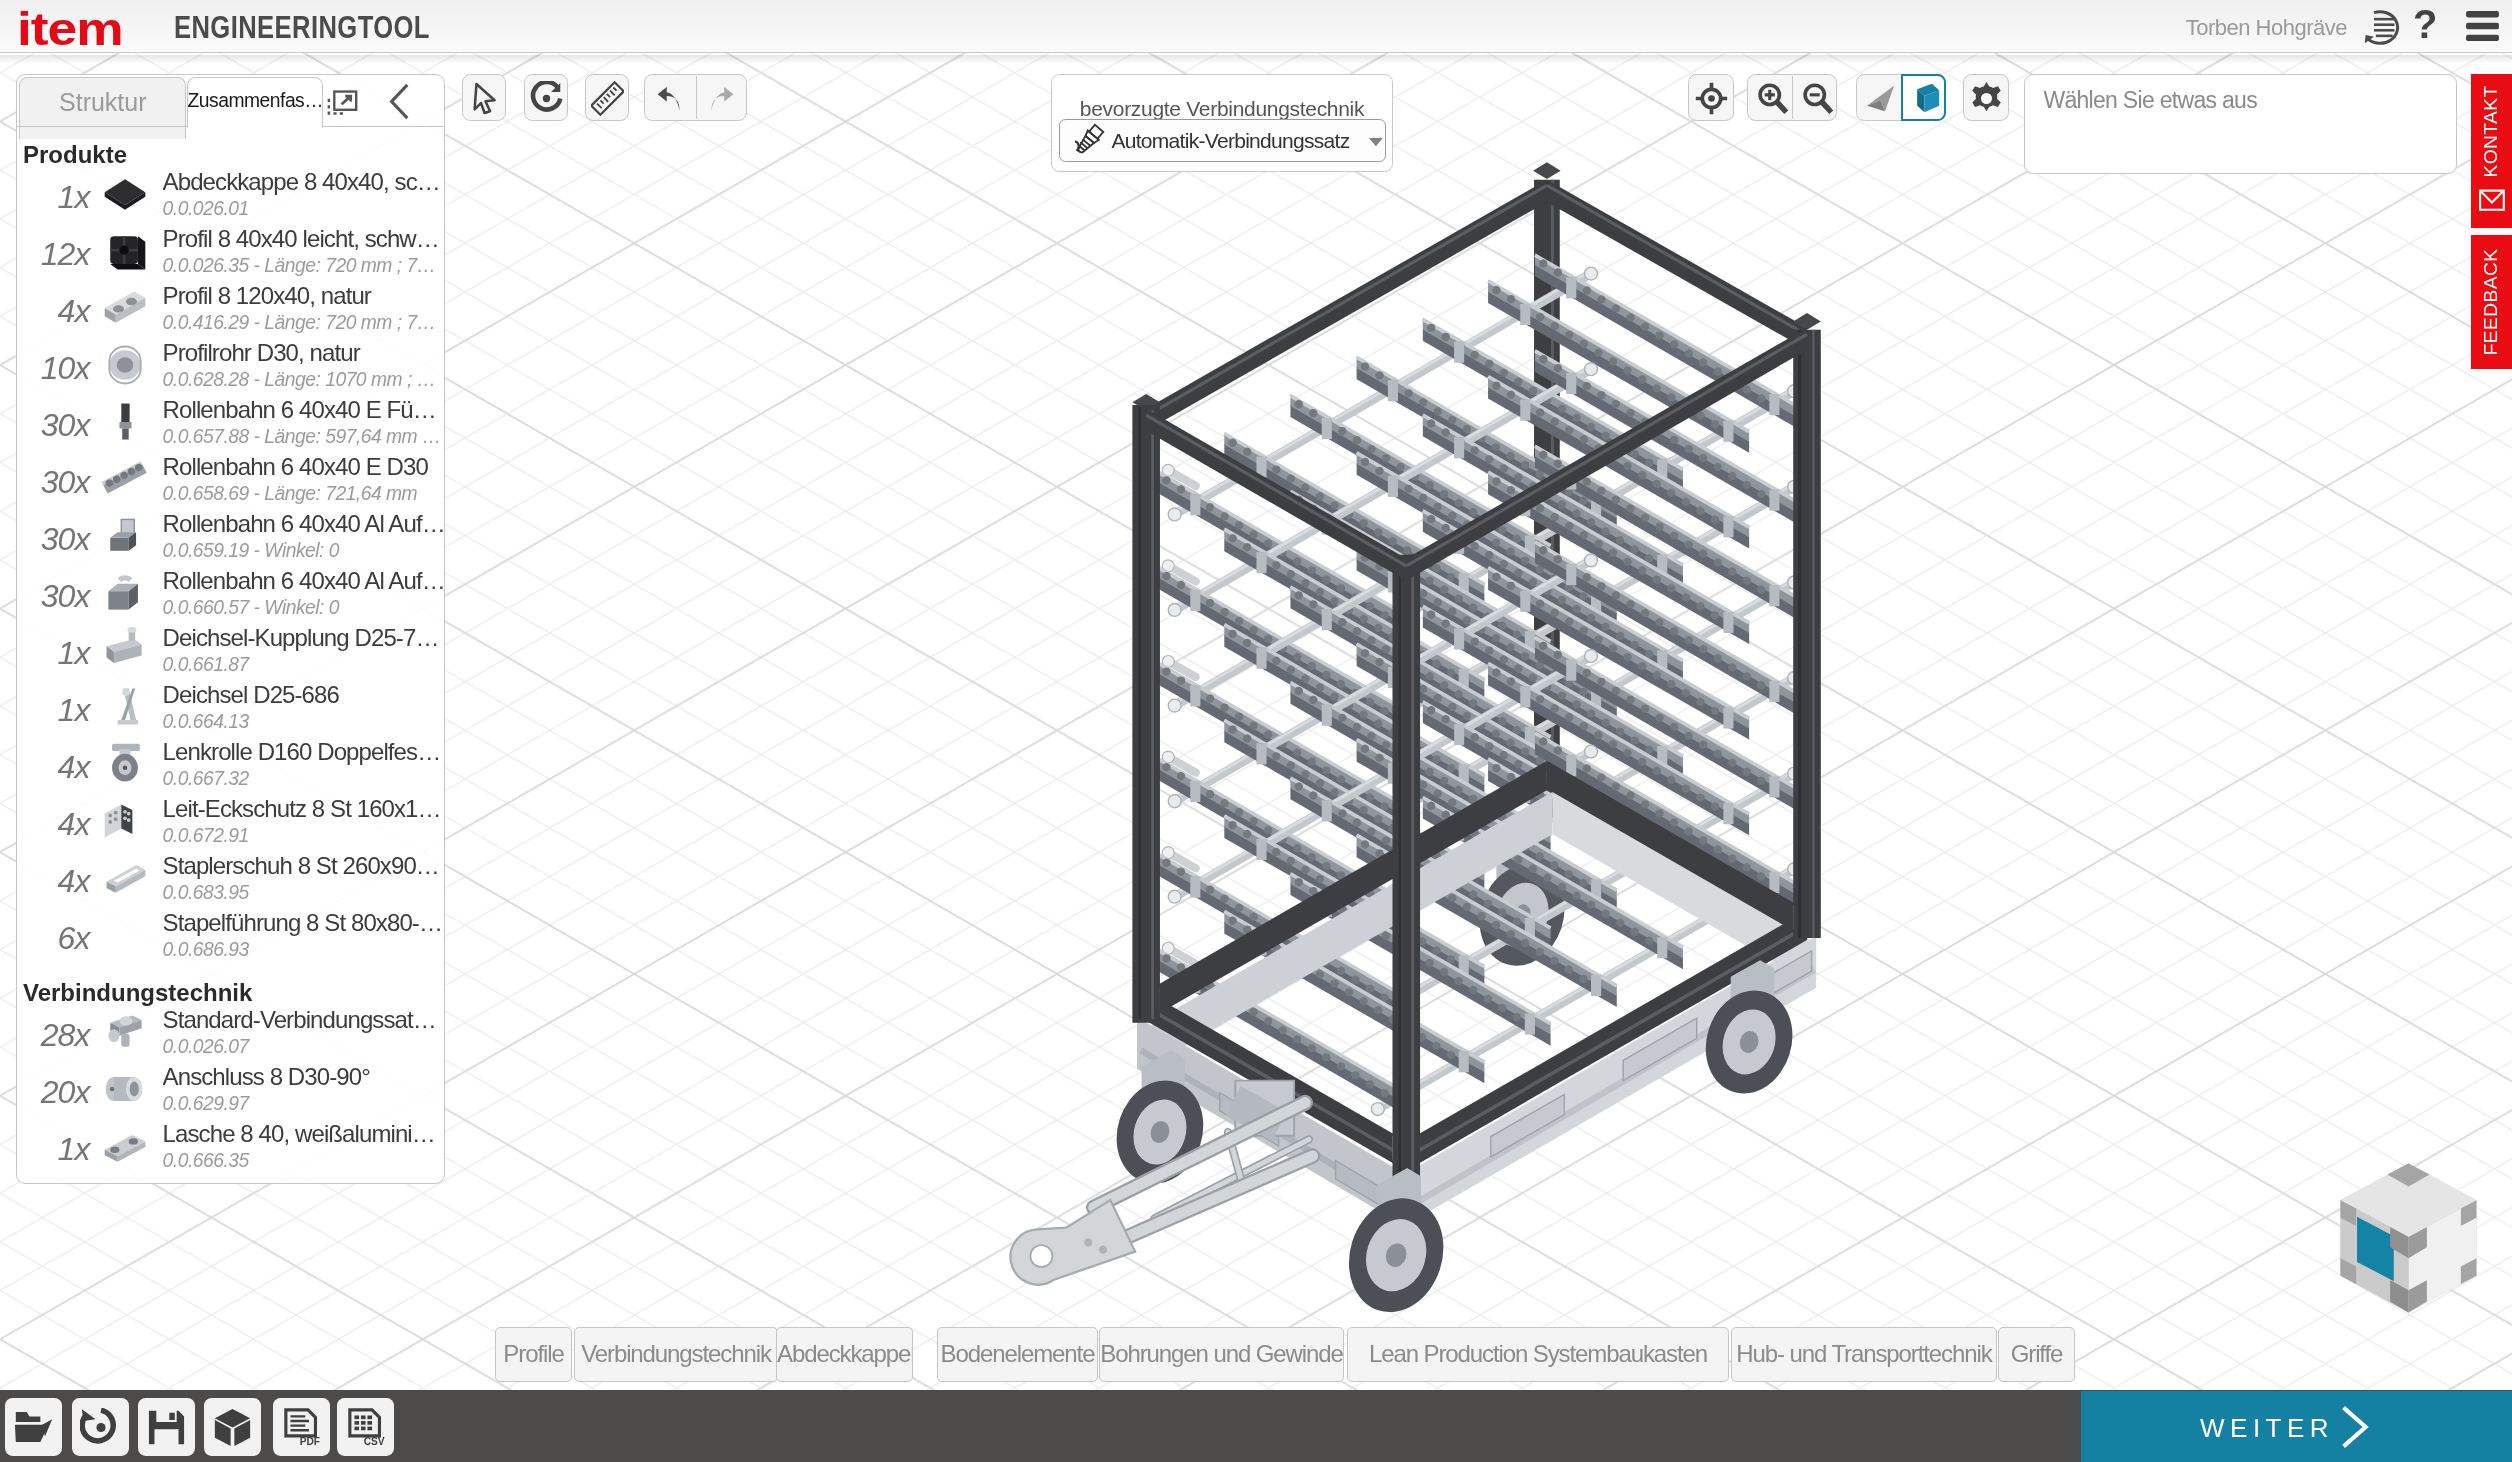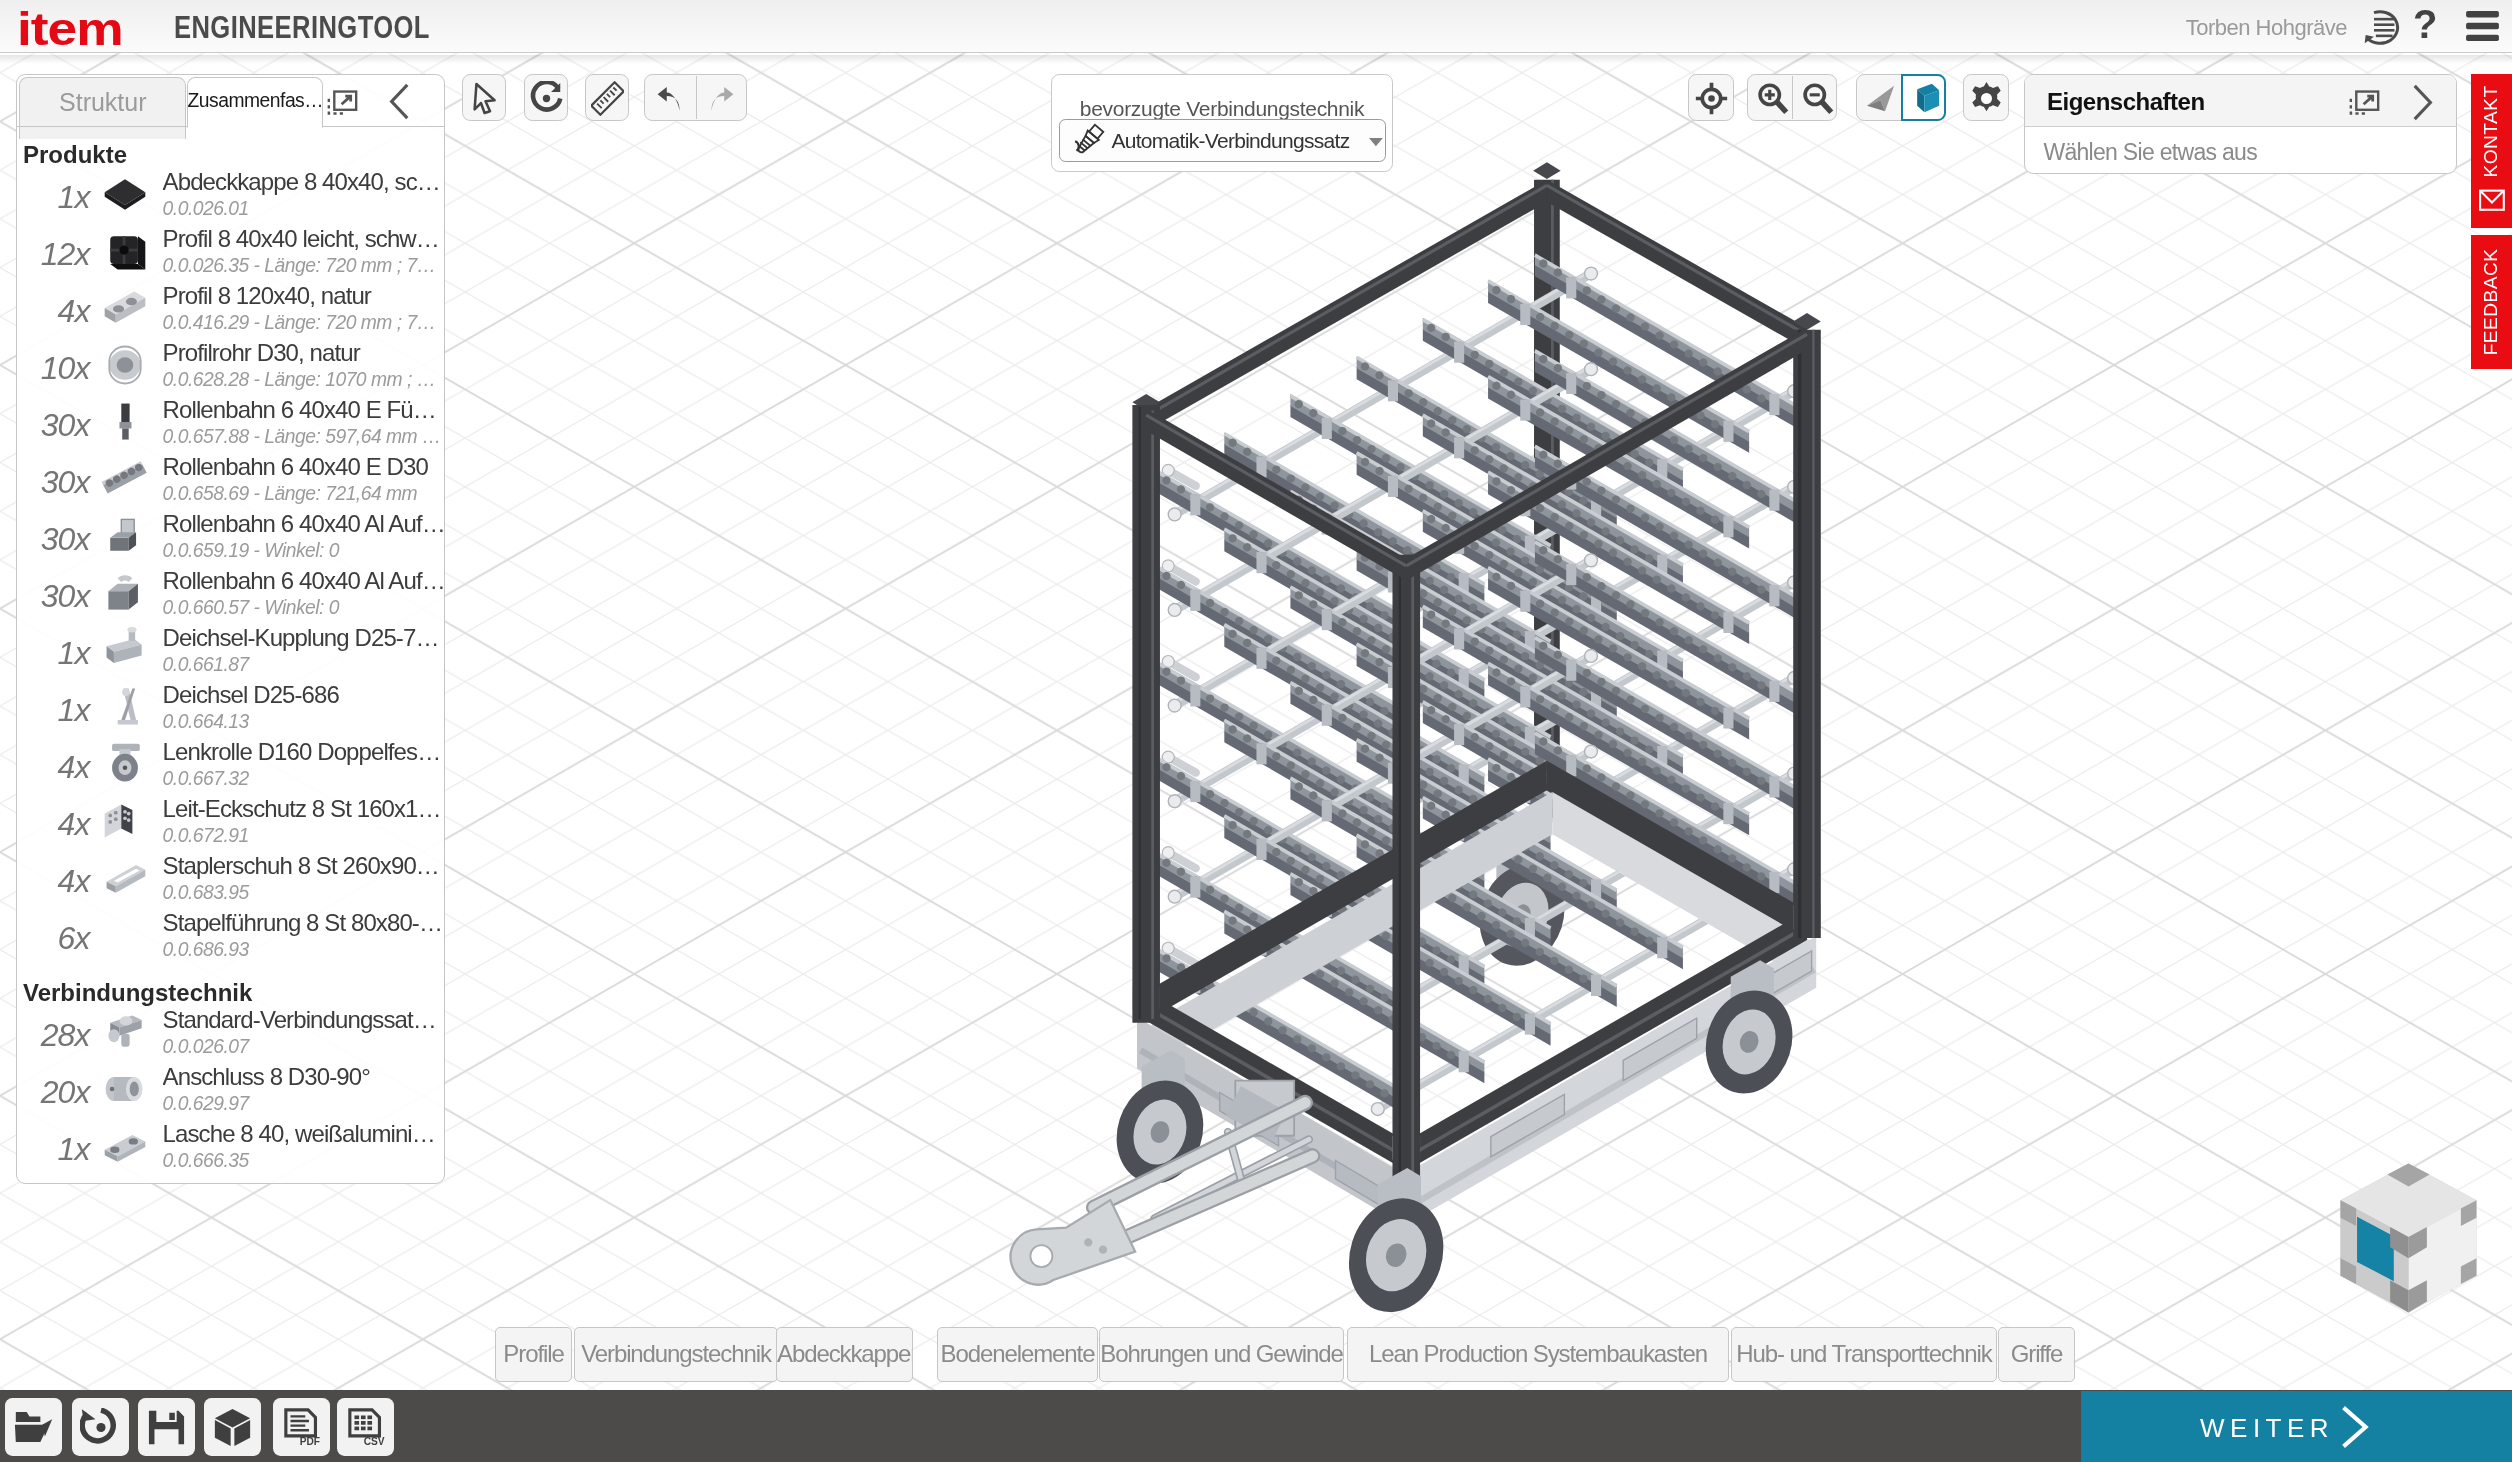--- a/index.html
+++ b/index.html
@@ -751,33 +751,20 @@
       <path d="M18,15 L34,9 L34,26 L18,33 Z" fill="#1b8fb5"></path>
     </g>
   </svg>
 <div class="btn" style="left:1963px;top:74px;width:46px;height:47px;z-index:30"></div>
 <svg class="abs" style="left:1970px;top:82px;z-index:31" width="33" height="33" viewBox="0 0 36 36">
     <path fill="#454545" d="M18,0 l3,5 a13,13 0 0,1 4,1.6 l5.5,-2 3,5 -4,4 a13,13 0 0,1 0,4.8 l4,4 -3,5 -5.5,-2 a13,13 0 0,1 -4,1.6 l-3,5 -3,-5 a13,13 0 0,1 -4,-1.6 l-5.5,2 -3,-5 4,-4 a13,13 0 0,1 0,-4.8 l-4,-4 3,-5 5.5,2 a13,13 0 0,1 4,-1.6 Z"></path>
     <circle cx="18" cy="18" r="6" fill="#fff"></circle>
   </svg>
 
 <div class="panel" style="left:2024px;top:74px;width:433px;height:100px;z-index:30;background:#fff">
-<div style="height:52px;background:#f4f4f4;border-bottom:1.8px solid #cfcfcf;border-radius:7.4px 7.4px 0 0">
-<span style="position:absolute;left:22px;top:13px;font-size:24px;font-weight:700;color:#111;letter-spacing:-0.5px">Eigenschaften</span>
-<svg class="abs" style="left:324px;top:11px" width="31" height="33" viewBox="0 0 34 36">
-        <g fill="none" stroke="#555" stroke-width="2.6">
-          <rect x="8" y="6" width="24" height="20"></rect>
-          <path d="M2,14 l0,16 l16,0" stroke-dasharray="3.5 3.5"></path>
-          <path d="M16,20 L26,11 M26,17 l0,-6 l-6,0" stroke-width="3"></path>
-        </g>
-      </svg>
-<svg class="abs" style="left:386px;top:8.3px" width="24" height="39" viewBox="0 0 26 42">
-        <path d="M4,3 L21,21 L4,39" fill="none" stroke="#555" stroke-width="3.4"></path>
-      </svg>
-</div>
 <div style="padding:12px 18.4px;font-size:23px;color:#8a8a8a;letter-spacing:-0.7px">Wählen Sie etwas aus</div>
 </div>
 
 <div class="vtab" style="top:74px;height:154px">
 <svg width="41" height="154" viewBox="0 0 45 167">
       <text transform="translate(29,62) rotate(-90)" text-anchor="middle" font-size="21px" fill="#fff" font-family="Liberation Sans,sans-serif" letter-spacing="0.5">KONTAKT</text>
       <g transform="translate(10,127)">
         <rect x="0" y="0" width="26" height="21" fill="none" stroke="#fff" stroke-width="2.3"></rect>
         <path d="M1,1 L13,13 L25,1" fill="none" stroke="#fff" stroke-width="2.3"></path>
       </g>

